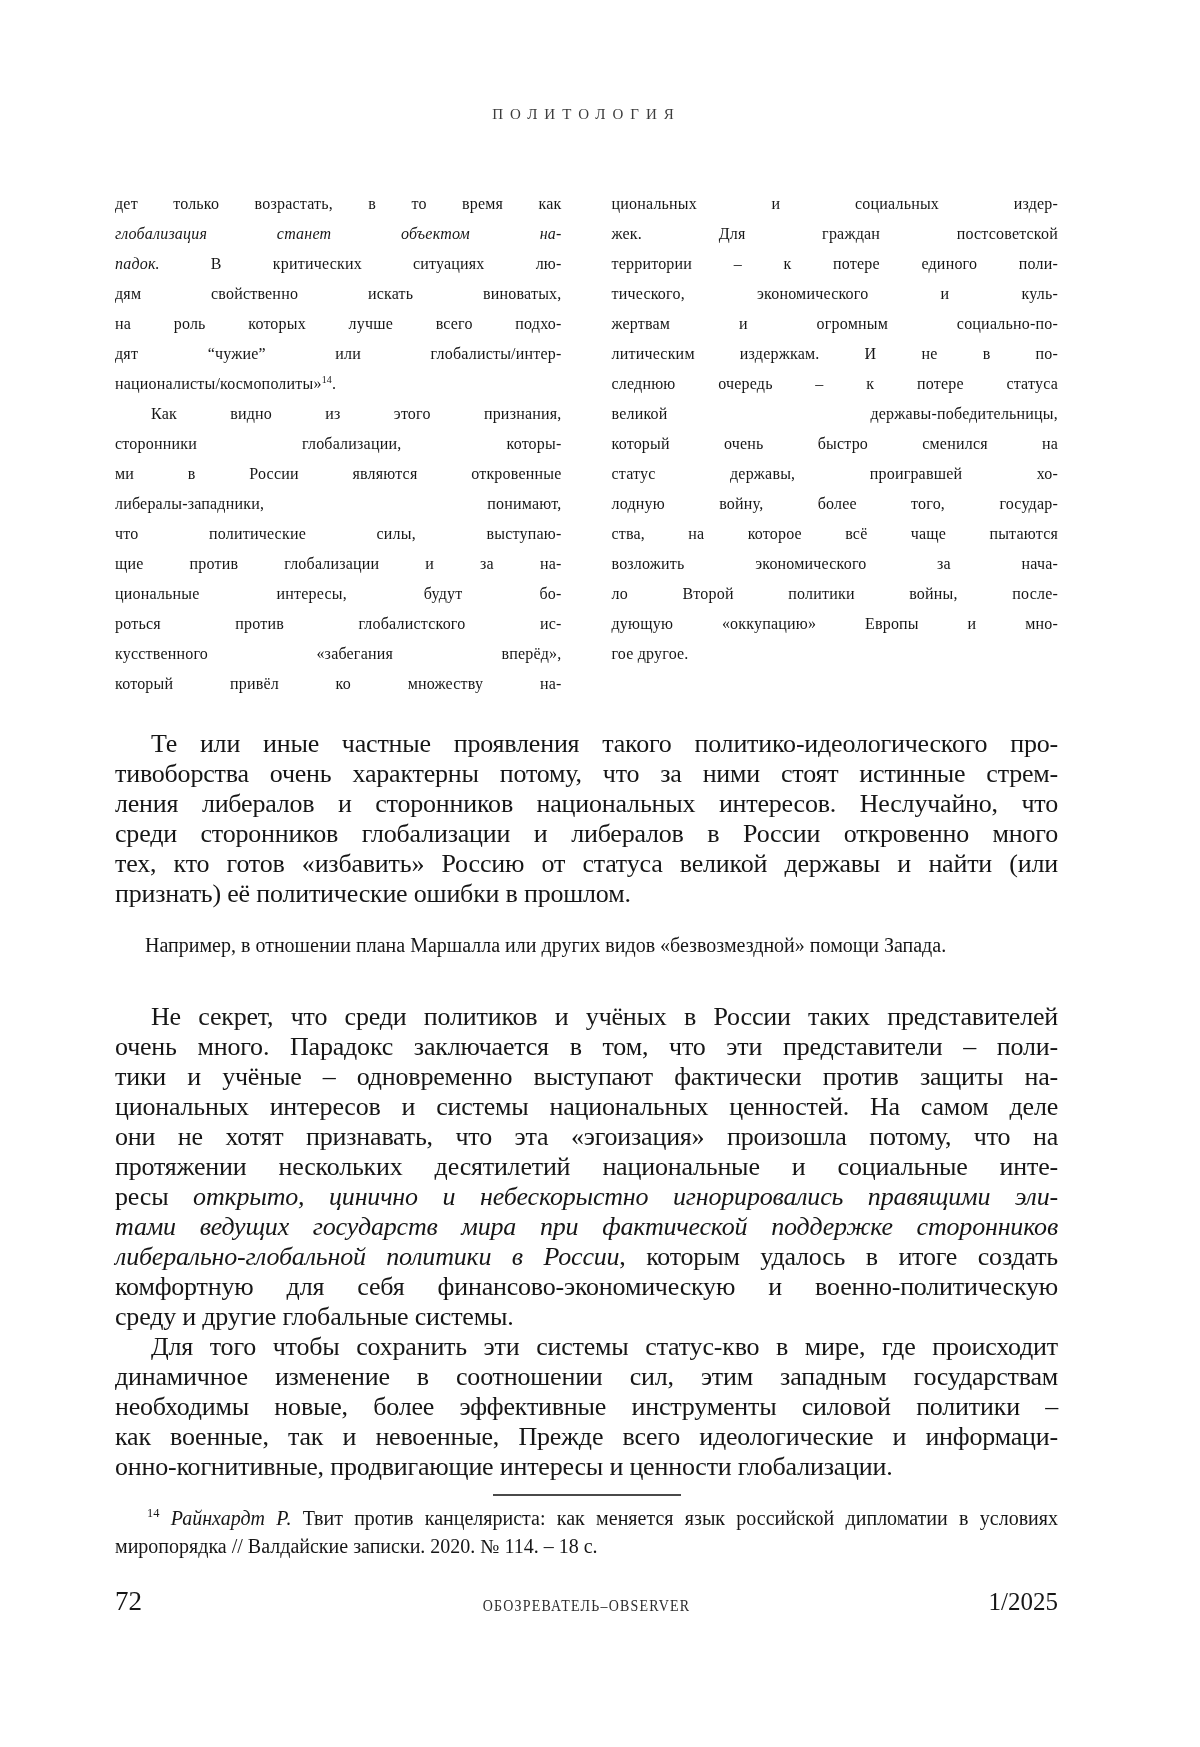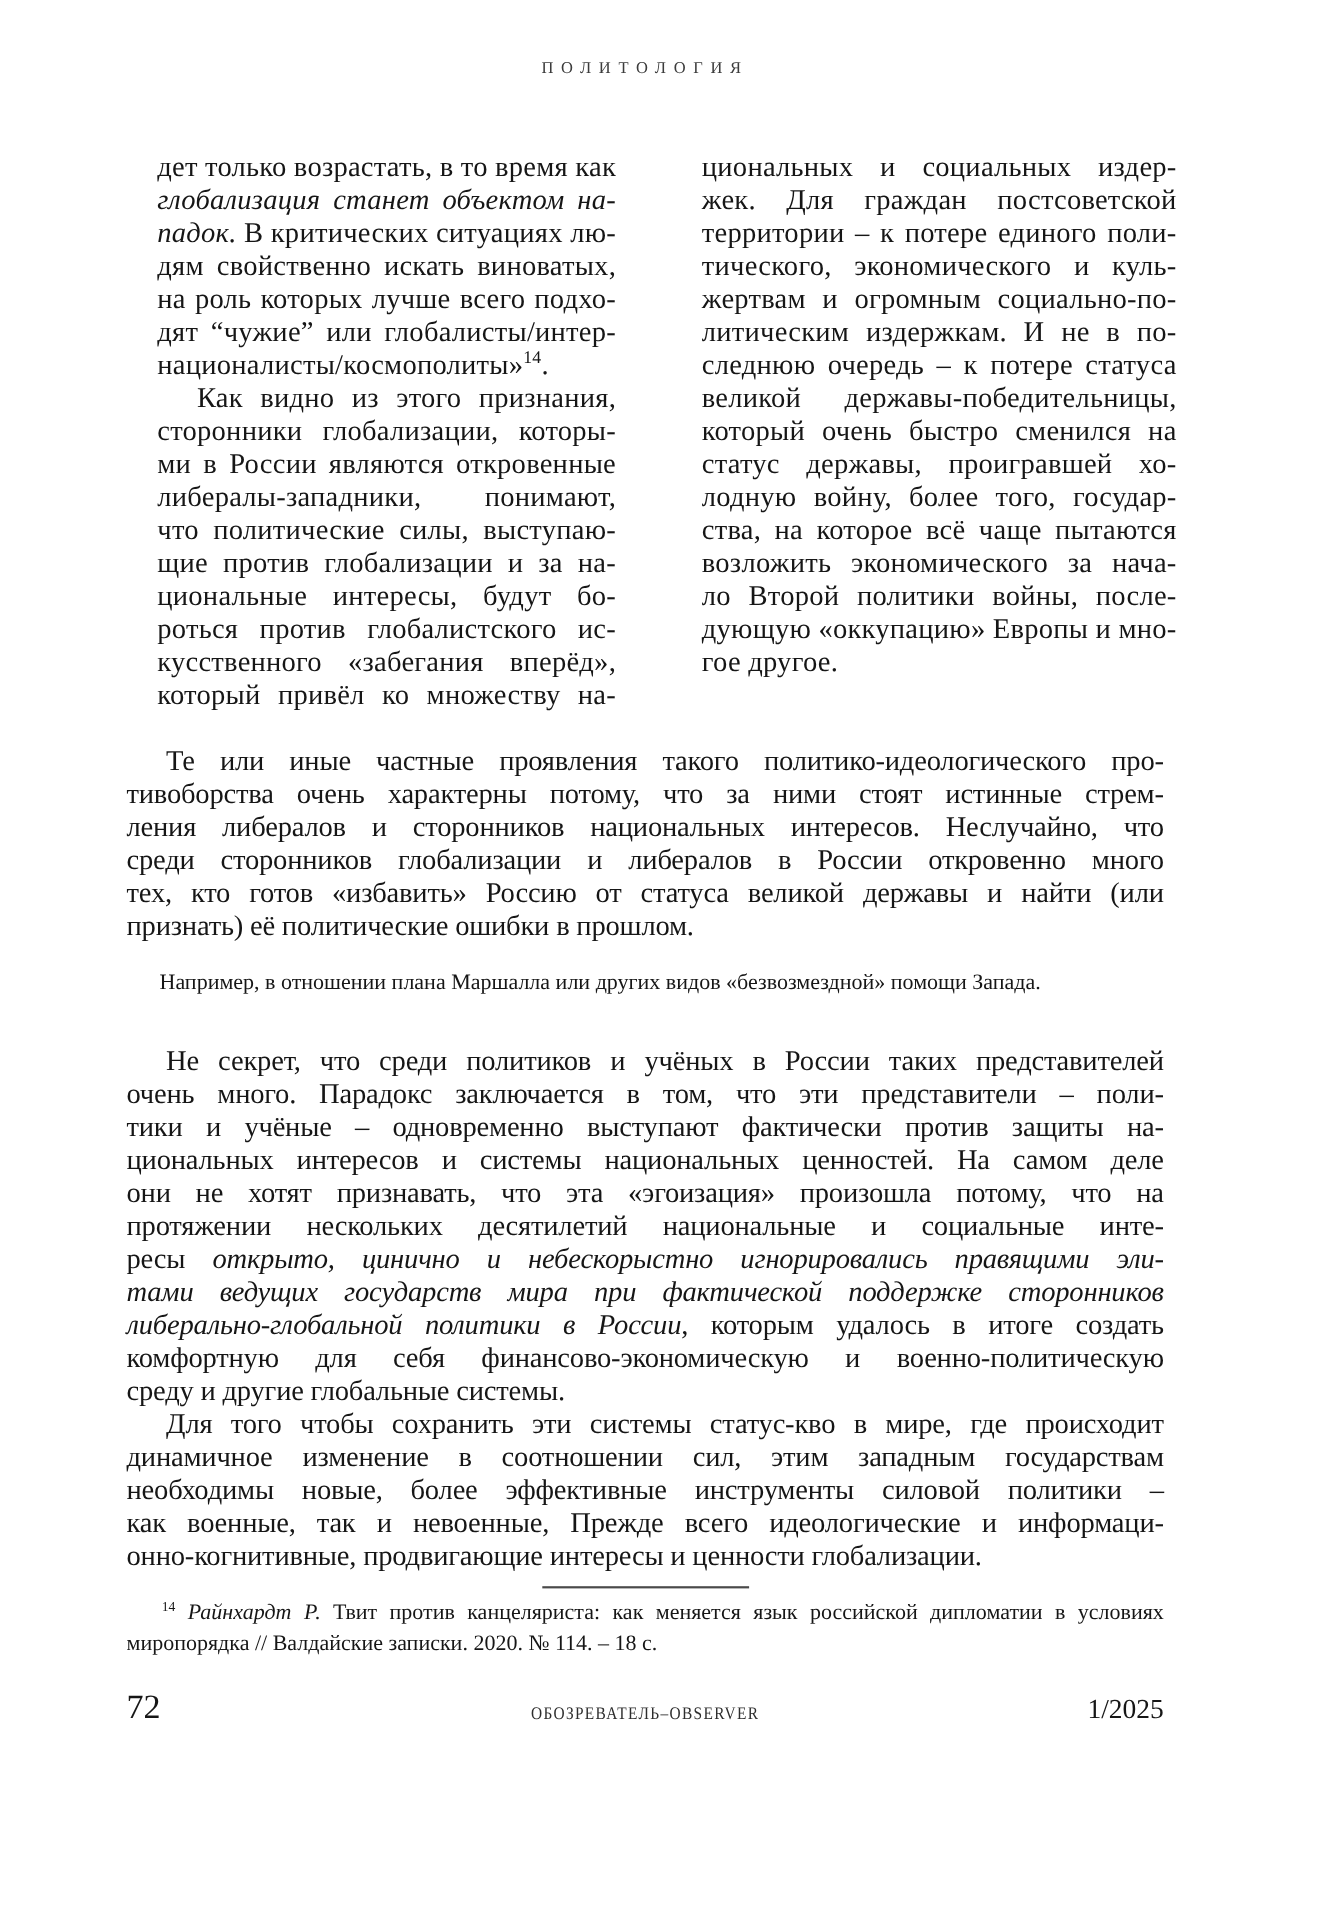--- a/index.html
+++ b/index.html
@@ -7,42 +7,41 @@
     width: 1200px; height: 1747px;
     background: #ffffff;
     color: #161616;
     font-family: "Liberation Serif", serif;
     position: relative;
     overflow: hidden;
   }
   .page {
     box-sizing: border-box;
     width: 1173px; height: 1747px;
-    padding: 54px 115px 0 115px;
+    padding: 106px 115px 0 115px;
   }
   
   .running-head {
     text-align: center;
     font-size: 15px;
     letter-spacing: 7px;
     color: #3c3c3c;
     margin-bottom: 66px;
     font-family: "Liberation Serif", serif;
   }
   
   .columns {
     display: flex;
     gap: 50px;
   }
   .col {
     flex: 1 1 0;
-    font-size: 26px;
+    font-size: 16px;
     line-height: 30px;
     letter-spacing: 0.2px;
-    margin-left: 28px;
   }
   
   .tl {
     text-align: justify;
     text-align-last: justify;
     white-space: nowrap;
   }
   .tl.end { text-align-last: left; }
   .tl.ind { text-indent: 36px; }
   .it { font-style: italic; }
@@ -83,21 +82,21 @@
   .footnote .tl.ind { text-indent: 32px; }
   
   .footer {
     margin-top: 26px;
     display: grid;
     grid-template-columns: 1fr auto 1fr;
     align-items: baseline;
   }
   .footer .page-num {
     justify-self: start;
-    font-size: 31px;
+    font-size: 27px;
   }
   .footer .journal-name {
     justify-self: center;
     font-size: 14px;
     letter-spacing: 1.2px;
     color: #2e2e2e;
     transform: scaleY(1.15);
   }
   .footer .issue {
     justify-self: end;

